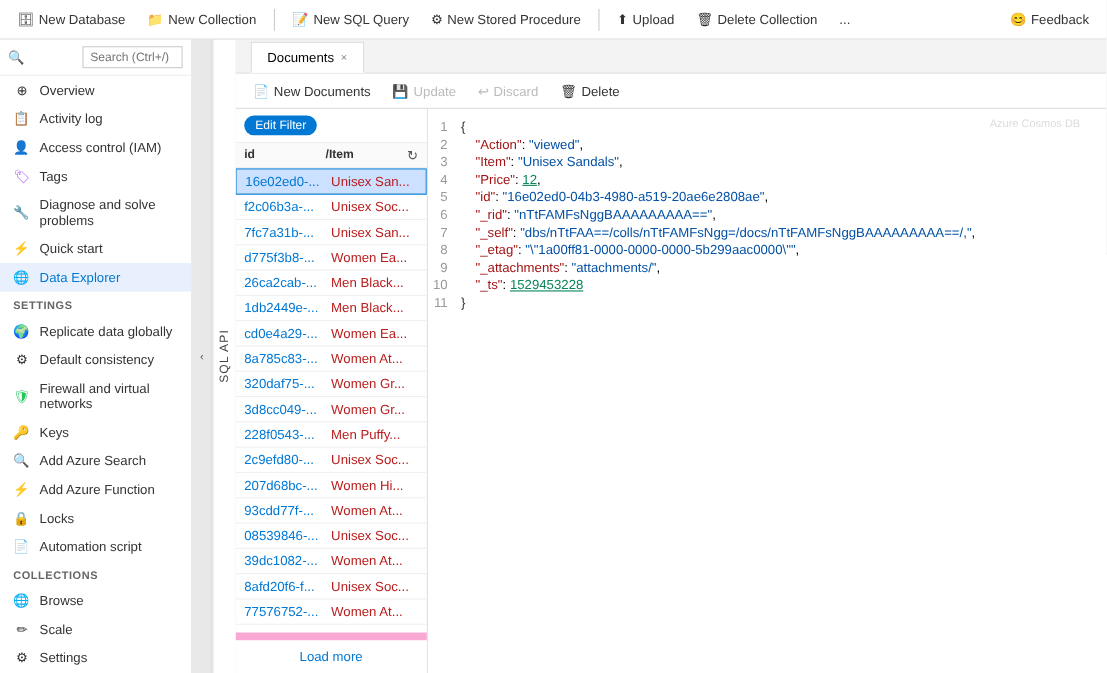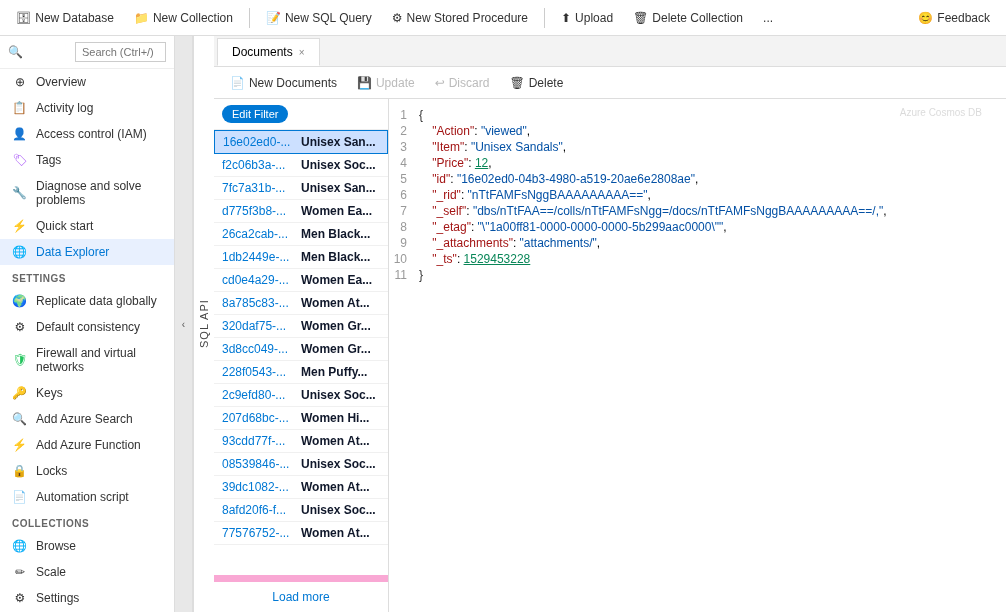--- a/index.html
+++ b/index.html
@@ -60,21 +60,21 @@
 
     
     .tab-panel { display: flex; flex-direction: column; flex: 1; overflow: hidden; background: #f3f3f3; }
     .tabs-row {
       display: flex; align-items: center; background: #f3f3f3; border-bottom: 1px solid #ddd;
       flex-shrink: 0; padding-top: 2px;
     }
     .tab {
       display: flex; align-items: center; padding: 6px 14px; background: #fff;
       border: 1px solid #ddd; border-bottom: none; margin-right: 2px; cursor: pointer;
-      font-size: 12px; gap: 6px; margin-left: 3px;
+      font-size: 12px; gap: 6px; margin-left: 14px;
     }
     .tab.active { background: #fff; border-bottom: 1px solid #fff; z-index: 1; }
     .tab-close { cursor: pointer; color: #888; font-size: 10px; }
 
     
     .sub-toolbar {
       display: flex; align-items: center; background: #fff; border-bottom: 1px solid #ddd;
       padding: 4px 8px; flex-shrink: 0; gap: 4px; height: 32px;
     }
     .sub-btn {
@@ -104,21 +104,21 @@
     .col-id { flex: 1; font-weight: 600; color: #333; font-size: 11px; }
     .col-item { flex: 1; font-weight: 600; color: #333; font-size: 11px; }
     .refresh-icon { font-size: 12px; cursor: pointer; color: #555; }
     .docs-list { overflow-y: auto; flex: 1; }
     .doc-row {
       display: flex; align-items: center; padding: 4px 8px; cursor: pointer;
       border-bottom: 1px solid #f0f0f0; font-size: 11px;
     }
     .doc-row.selected { background: #cce0ff; border: 1px solid #0078d4; }
     .doc-id { flex: 1; color: #0078d4; overflow: hidden; text-overflow: ellipsis; white-space: nowrap; }
-    .doc-item { flex: 1; color: #0f172a; overflow: hidden; text-overflow: ellipsis; white-space: nowrap; font-weight: bold; }
+    .doc-item { flex: 1; color: #b91c1c; overflow: hidden; text-overflow: ellipsis; white-space: nowrap; }
     .load-more {
       text-align: center; padding: 8px; color: #0078d4; cursor: pointer; font-size: 12px;
       background: #fff; border-top: 7px solid #f9a8d4;
     }
 
     
     .json-editor {
       flex: 1; background: #fff; overflow: auto; padding: 8px 0;
       font-family: 'Consolas', 'Courier New', monospace; font-size: 12px;
     }
@@ -302,20 +302,25 @@
           <span>Delete</span>
         </button>
       </div>
 
       <div class="content-area">
 
         <div class="docs-panel">
           <div class="query-bar">
             <button class="edit-filter-btn">Edit Filter</button>
           </div>
+          <div class="docs-table-header">
+            <span class="col-id">id</span>
+            <span class="col-item">/Item</span>
+            <span class="refresh-icon">↻</span>
+          </div>
           <div class="docs-list">
             <div class="doc-row selected">
               <span class="doc-id">16e02ed0-...</span>
               <span class="doc-item">Unisex San...</span>
             </div>
             <div class="doc-row">
               <span class="doc-id">f2c06b3a-...</span>
               <span class="doc-item">Unisex Soc...</span>
             </div>
             <div class="doc-row">

